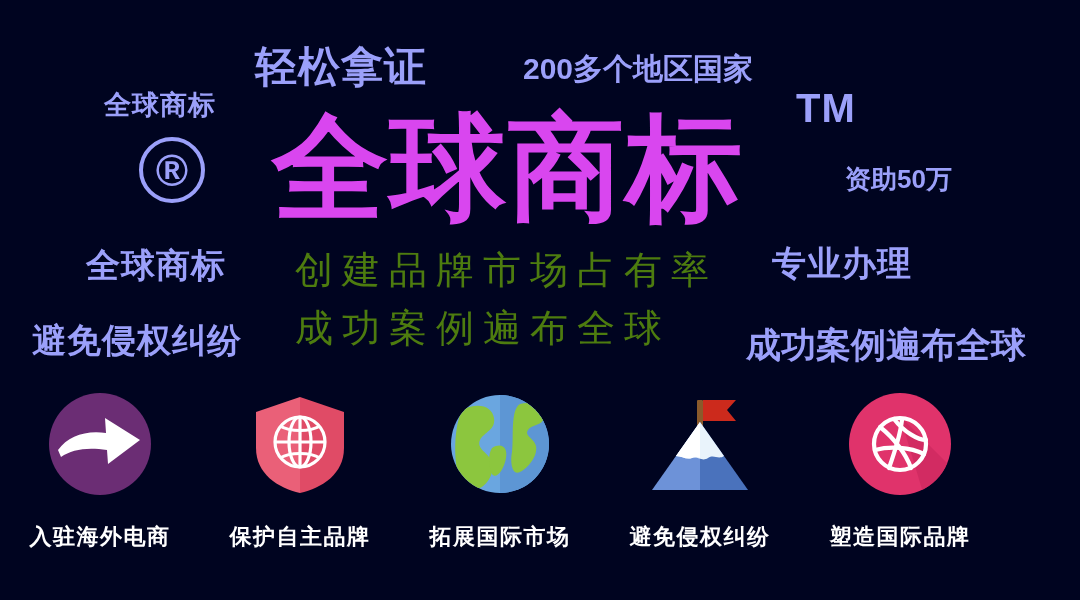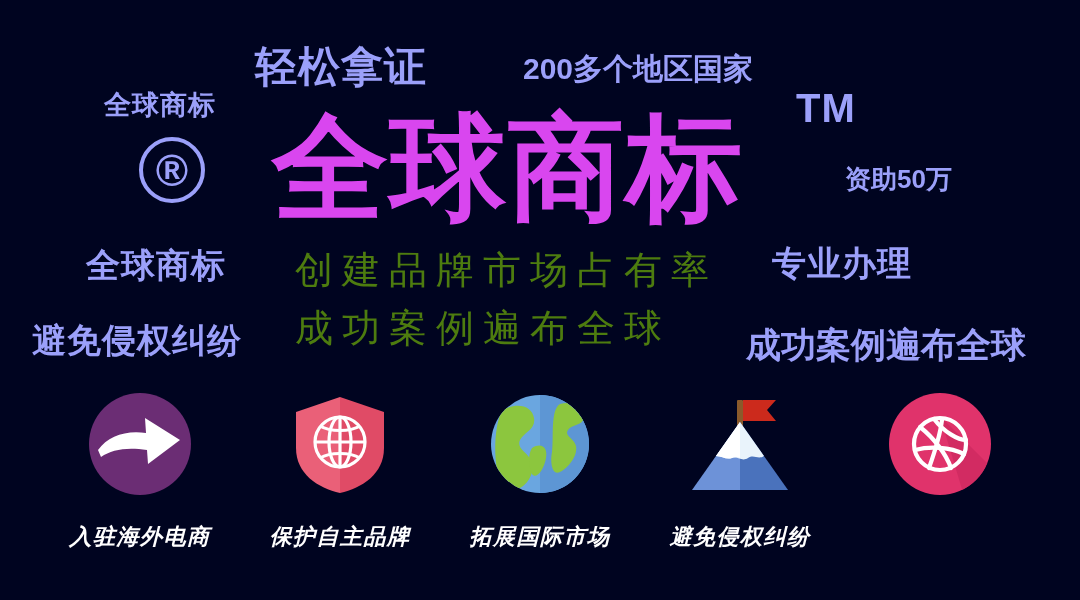--- a/index.html
+++ b/index.html
@@ -77,23 +77,22 @@
   #sub-line-2 { left: 295px; top: 309px; }
 
   
   #icon-row {
     position: absolute;
     left: 0;
     top: 392px;
     width: 1080px;
     height: 180px;
     display: flex;
-    justify-content: center;
+    justify-content: flex-start;
     align-items: flex-start;
-    font-style: italic;
   }
   .icon-cell {
     width: 200px;
     display: flex;
     flex-direction: column;
     align-items: center;
   }
   .icon-art {
     width: 104px;
     height: 104px;
@@ -219,16 +218,17 @@
           </g>
           <g stroke="#ffffff" stroke-width="4.2" fill="none" stroke-linecap="round">
             <circle cx="52" cy="52" r="26"></circle>
             <path d="M32 35 C46 46 58 62 63 76"></path>
             <path d="M27 58 C42 54 62 55 76 62"></path>
             <path d="M46 27 C56 40 70 48 78 48"></path>
             <path d="M41 76 C46 62 52 44 54 28"></path>
           </g>
         </svg>
       </div>
+      <div class="icon-caption">塑造国际品牌</div>
     </div>
 
   </div>
 </div>
 
 </body></html>

